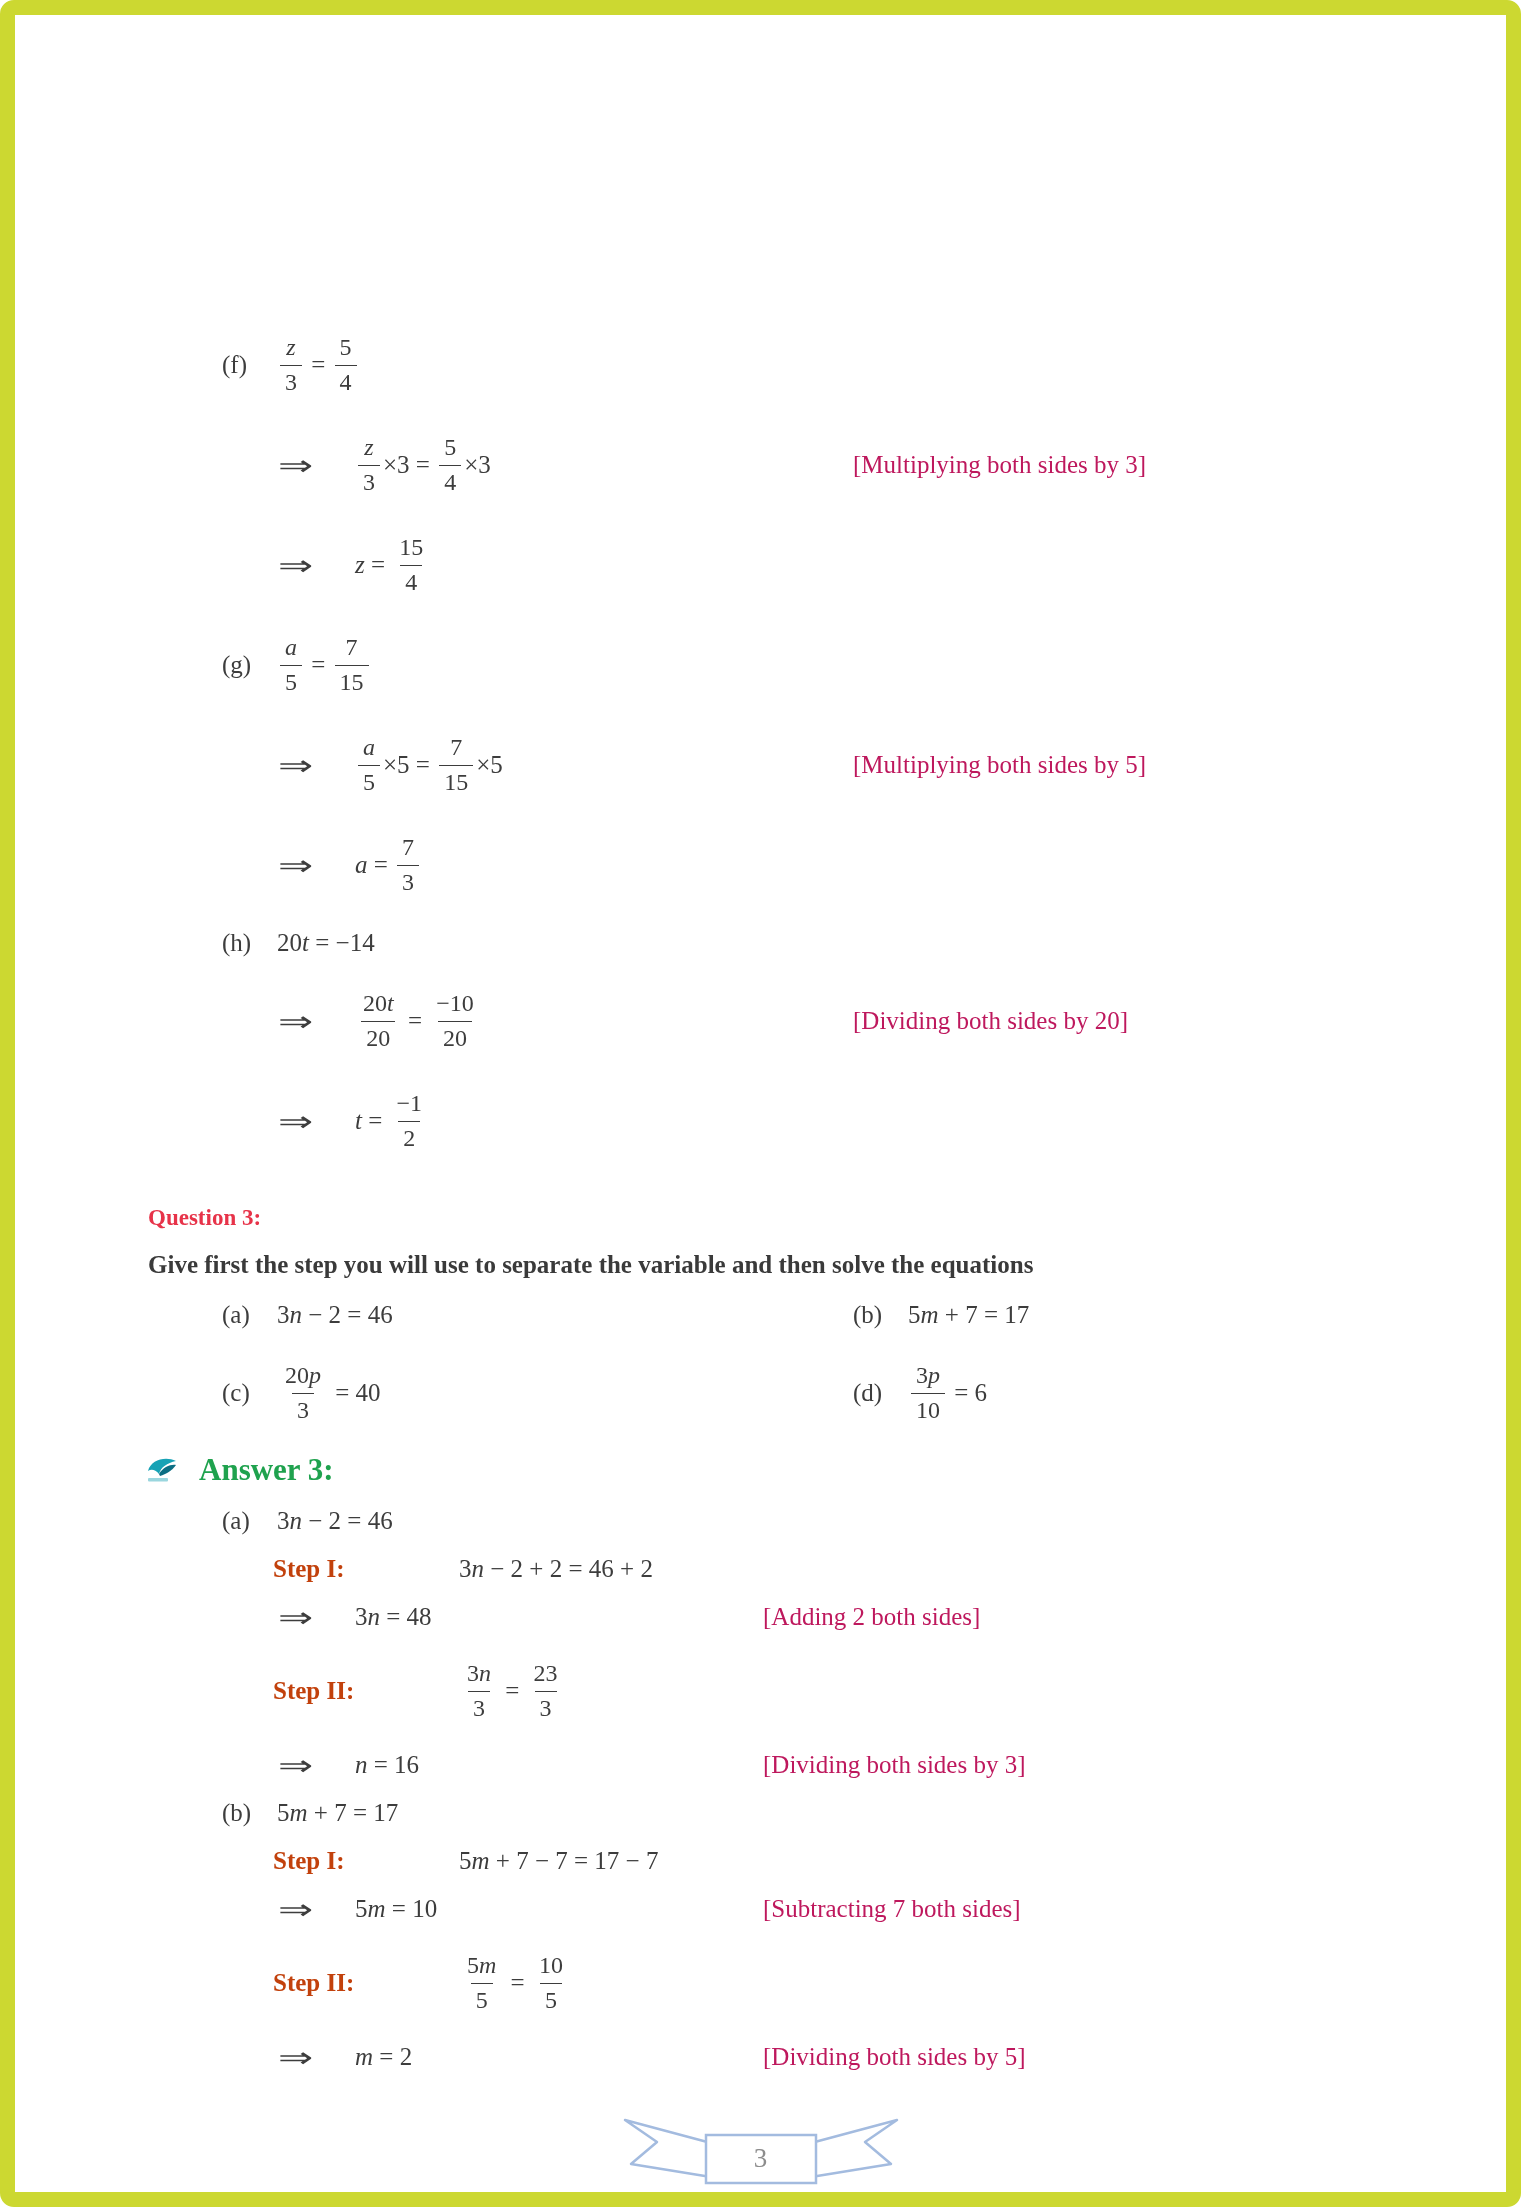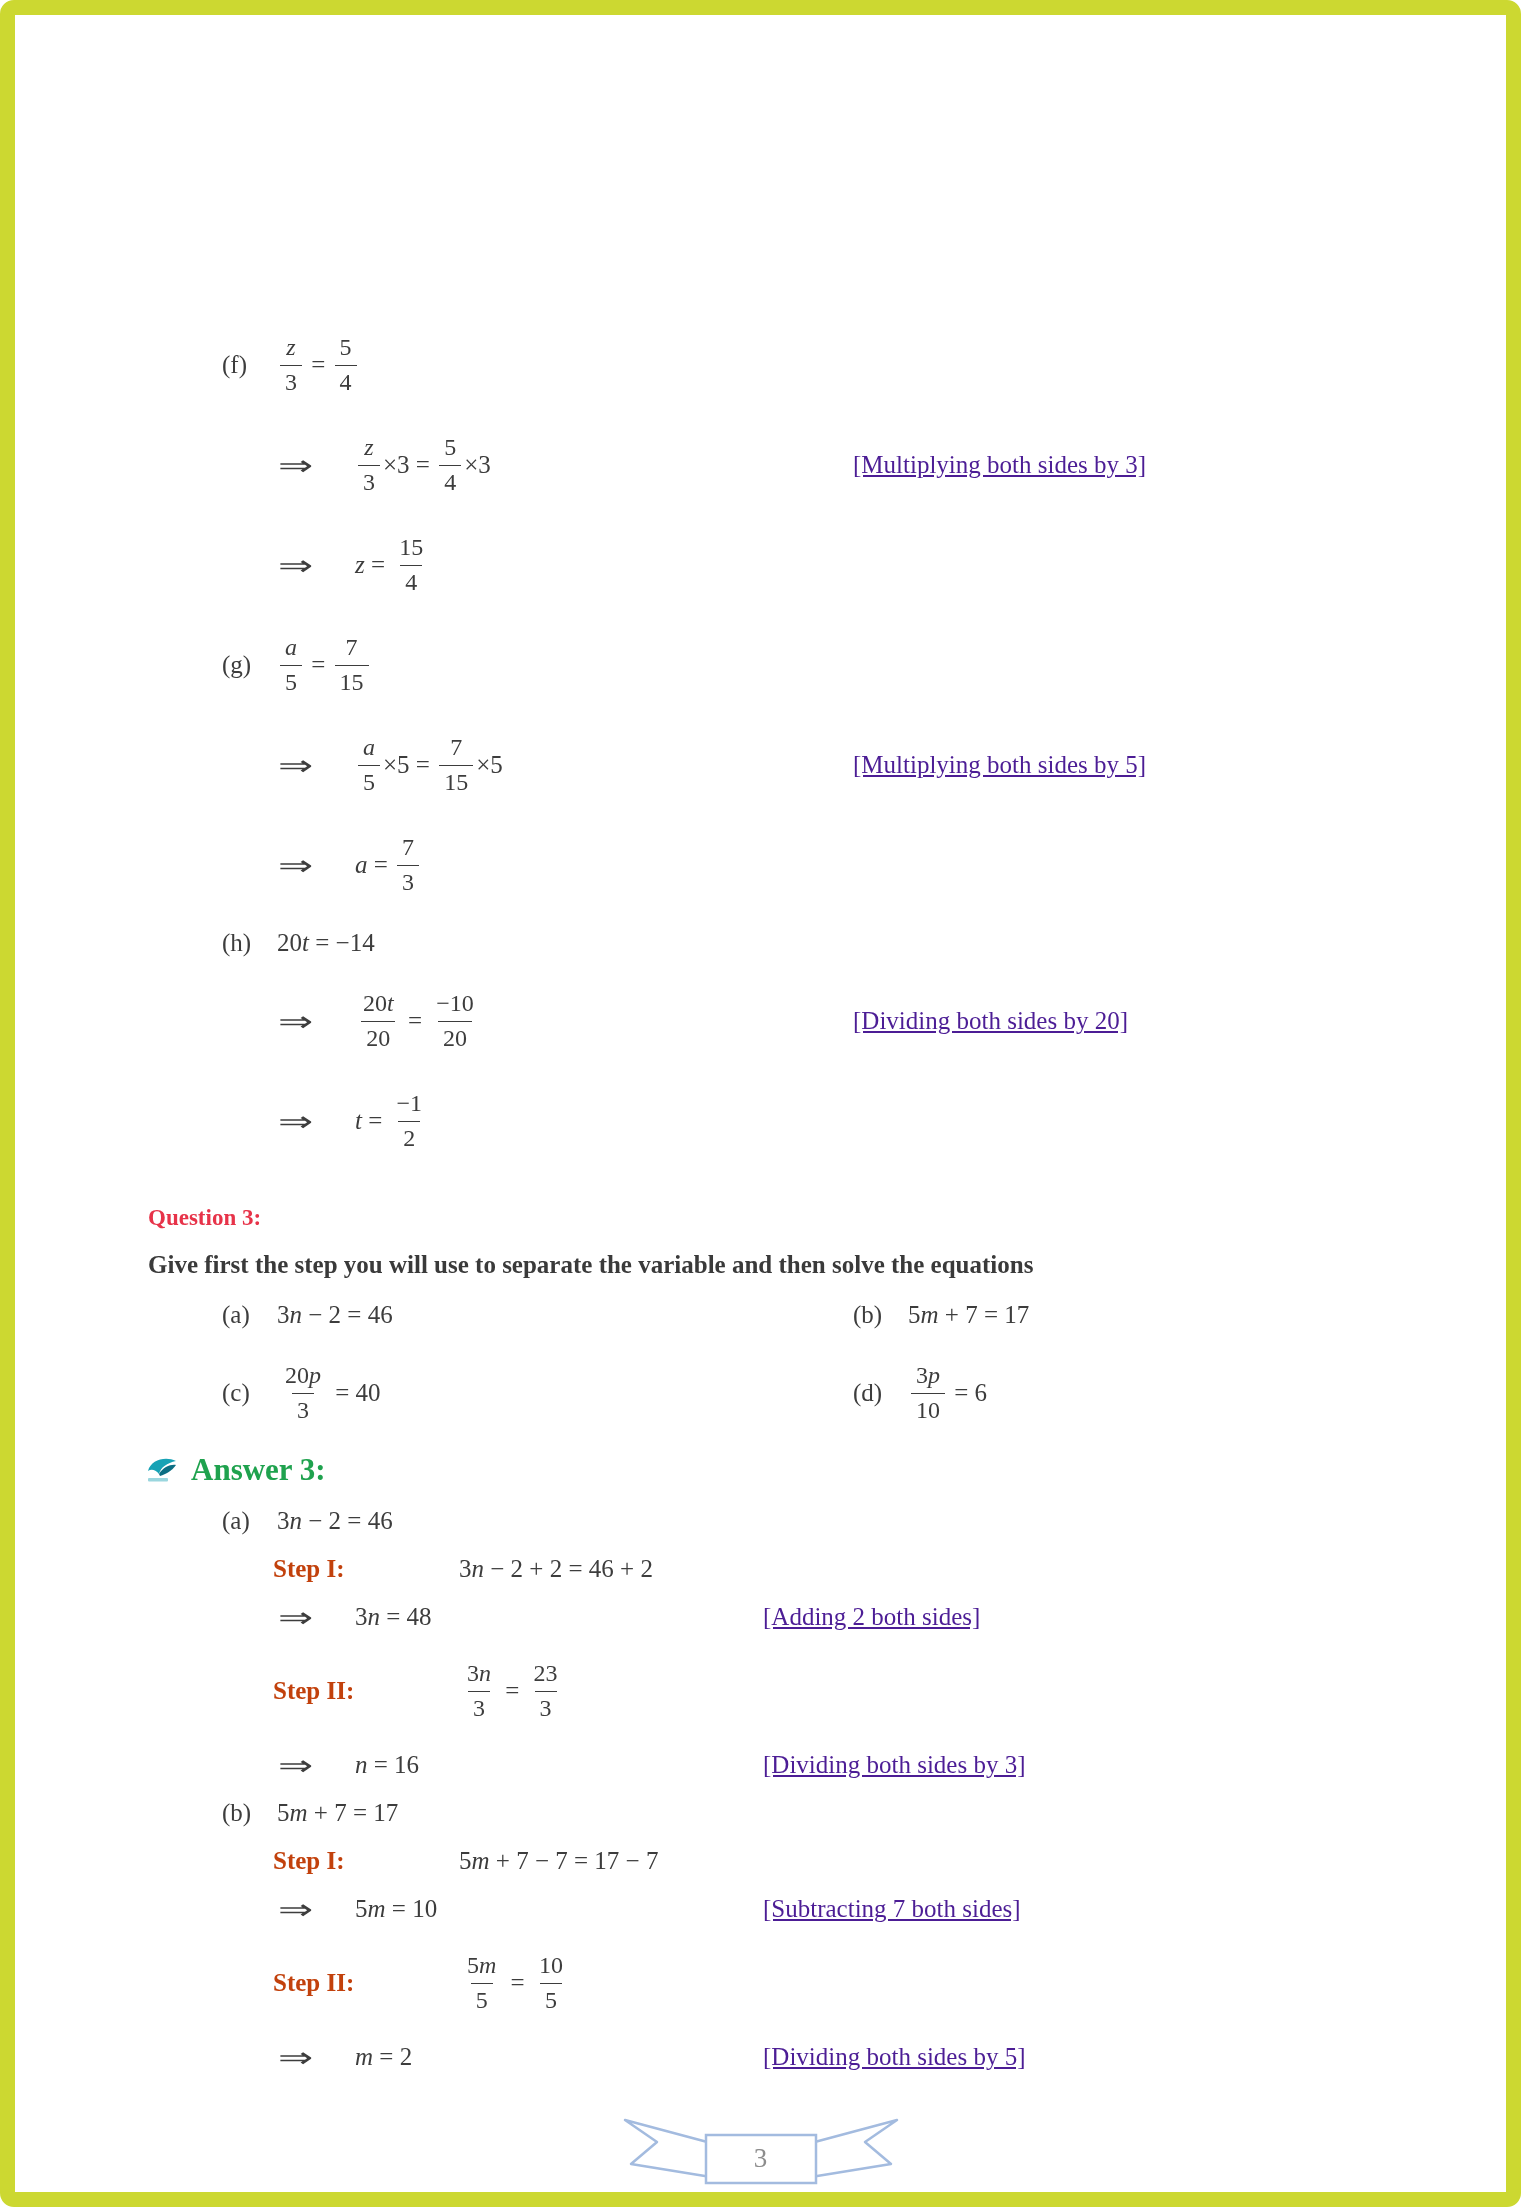--- a/index.html
+++ b/index.html
@@ -33,36 +33,36 @@
   .math { display: inline-flex; align-items: center; white-space: pre; }
   .math .mt { white-space: pre; }
   .var { font-style: italic; }
   .frac {
     display: inline-flex; flex-direction: column; align-items: center;
     margin: 0 3px; line-height: 1.05; font-size: 24px; text-align: center;
   }
   .frac .fn { padding: 1px 5px 4px; display: inline-flex; }
   .frac .fd { border-top: 1.6px solid #3d3d3d; padding: 4px 5px 1px; display: inline-flex; }
 
-  .comment { position: absolute; left: 838px; white-space: nowrap; color: #4c1d95; text-decoration: underline; }
+  .comment { position: absolute; left: 838px; white-space: nowrap; color: #be185d; }
   .comment.ans { left: 748px; }
 
   .qcol2 { position: absolute; left: 838px; display: flex; align-items: center; }
   .qcol2 .plabel { margin-left: 0; min-width: 55px; }
 
   .spacer-lg { height: 22px; }
 
   .q-heading {
     margin-left: 133px; font-size: 23px; font-weight: bold;
     color: #e73349; min-height: 50px; display: flex; align-items: center;
   }
   .q-prompt { margin-left: 133px; font-size: 25px; min-height: 44px; display: flex; align-items: center; color: #3a3a3a; font-weight: bold; }
 
   .a-heading-row { margin-left: 130px; display: flex; align-items: center; min-height: 54px; }
-  .a-heading { font-size: 31px; font-weight: bold; color: #1fa24e; margin-left: 12px; }
+  .a-heading { font-size: 31px; font-weight: bold; color: #1fa24e; margin-left: 20px; }
 
   .ribbon-wrap { position: relative; width: 300px; margin: 34px auto 0; height: 80px; }
   .pagenum {
     position: absolute; left: 95px; width: 110px; top: 50%;
     transform: translateY(-40%); text-align: center; color: #8d8d8d; font-size: 27px;
   }
 </style>
 </head>
 <body>
 

